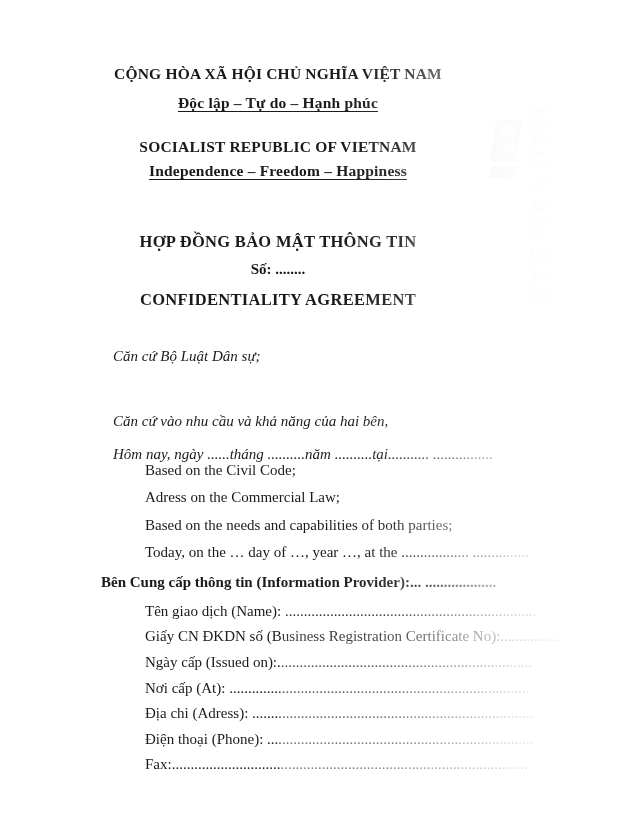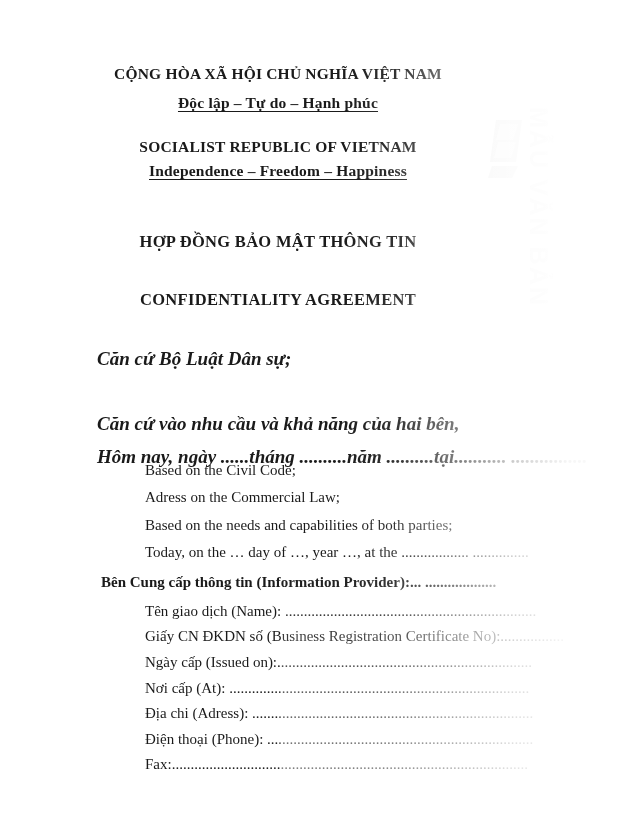--- a/index.html
+++ b/index.html
@@ -121,24 +121,23 @@
     font-weight: bold;
     font-size: 16.5px;
     letter-spacing: 0.3px;
   }
   .subtitle {
     font-weight: bold;
     font-size: 15px;
   }
 
   .body-it {
-    left: 97px;
+    left: 113px;
     font-style: italic;
-    font-size: 19px;
-    font-weight: bold;
+    font-size: 15px;
   }
   .body-txt {
     left: 101px;
     font-size: 15px;
     margin-left: 44px;
   }
   .body-bold {
     left: 101px;
     font-size: 15px;
     font-weight: bold;
@@ -164,20 +163,21 @@
     <div class="line centered hd" style="top:66px;">CỘNG HÒA XÃ HỘI CHỦ NGHĨA VIỆT NAM</div>
 
     <div class="line centered hd-u" style="top:95px;">Độc lập – Tự do – Hạnh phúc</div>
 
     <div class="line centered hd" style="top:139px;">SOCIALIST REPUBLIC OF VIETNAM</div>
 
     <div class="line centered hd-u" style="top:163px;">Independence – Freedom – Happiness</div>
 
     <div class="line centered title" style="top:234px;">HỢP ĐỒNG BẢO MẬT THÔNG TIN</div>
 
+    <div class="line centered subtitle" style="top:262px;">Số: ........</div>
 
     <div class="line centered title" style="top:292px;">CONFIDENTIALITY AGREEMENT</div>
 
 
     <div class="line body-it" style="top:349px;">Căn cứ Bộ Luật Dân sự;</div>
 
 
     <div class="line body-it" style="top:414px;">Căn cứ vào nhu cầu và khả năng của hai bên,</div>
 
     <div class="line body-it" style="top:447px;">Hôm nay, ngày ......tháng ..........năm ..........tại........... ................</div>

